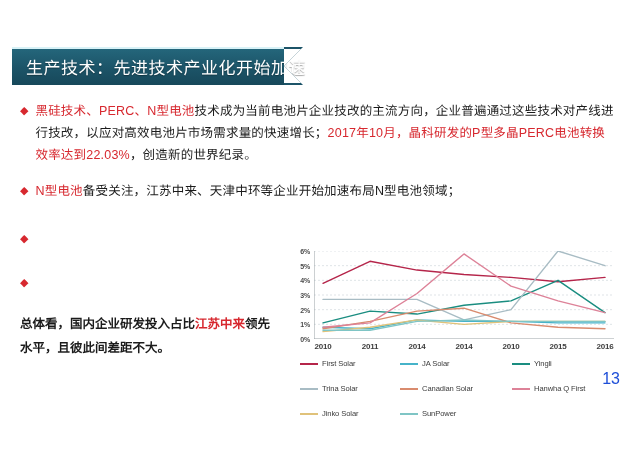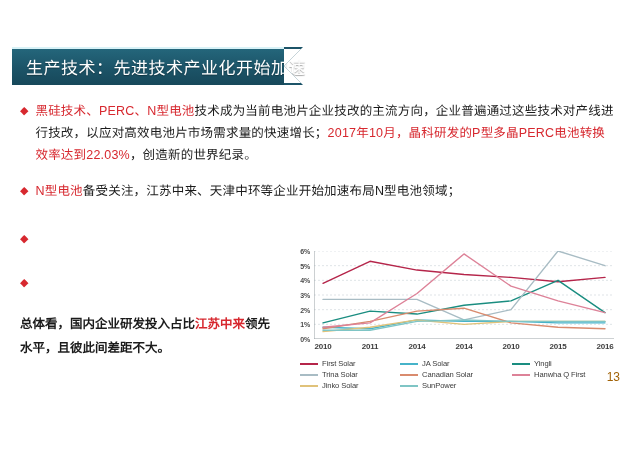--- a/index.html
+++ b/index.html
@@ -120,33 +120,33 @@
   .xlabels{
     position:absolute;left:28px;top:95px;width:300px;height:14px;
   }
   .xlabel{
     position:absolute;font-size:8px;color:#3d3d3d;font-weight:bold;
     transform:translateX(-50%);letter-spacing:-.2px;
   }
   .legend{
     position:absolute;left:14px;top:112px;width:322px;
     display:grid;grid-template-columns:100px 112px 110px;
-    row-gap:2px;
+    row-gap:16px;
   }
   .lg{
     display:flex;align-items:center;font-size:7.6px;color:#3a3a3a;
     letter-spacing:-.1px;white-space:nowrap;
   }
   .lg .sw{
     display:inline-block;width:18px;height:2px;margin-right:4px;flex:0 0 auto;
   }
 
   .pagenum{
     position:absolute;right:20px;top:370px;
-    font-size:12px;color:#a16207;
+    font-size:16px;color:#1d4ed8;
   }
 </style>
 </head>
 <body>
 
 <div class="slide">
 
   <div class="banner-wrap">
     <div class="banner">
       <div class="banner-top-edge"></div>

